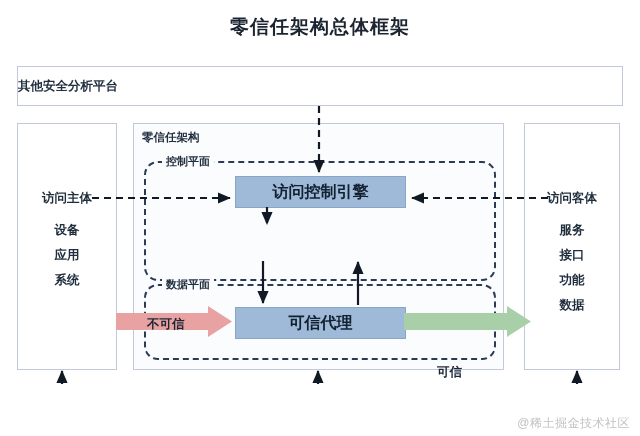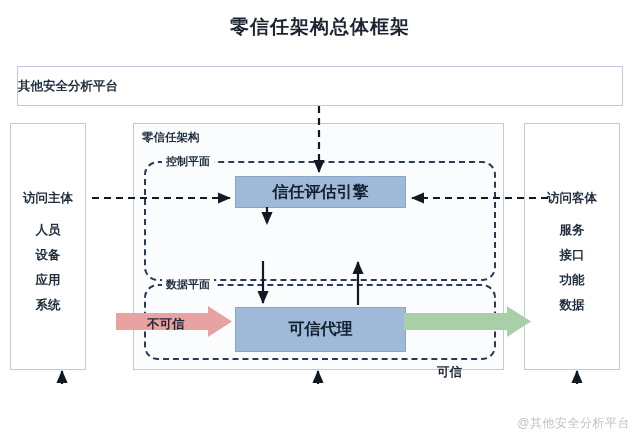--- a/index.html
+++ b/index.html
@@ -54,23 +54,23 @@
     left: 17px;
     top: 385px;
     width: 606px;
     height: 37px;
     display: flex;
     align-items: center;
     justify-content: center;
   }
   
   #subject-box {
-    left: 10px;
+    left: 17px;
     top: 123px;
-    width: 76px;
+    width: 100px;
     height: 247px;
   }
   
   #object-box {
     left: 524px;
     top: 123px;
     width: 96px;
     height: 247px;
   }
   .side-head {
@@ -164,21 +164,21 @@
   #access-engine {
     left: 101px;
     top: 104px;
     width: 171px;
     height: 32px;
   }
   #trust-agent {
     left: 101px;
     top: 183px;
     width: 171px;
-    height: 45px;
+    height: 32px;
   }
   
   #overlay {
     position: absolute;
     left: 0;
     top: 0;
     width: 640px;
     height: 436px;
     pointer-events: none;
   }
@@ -214,21 +214,20 @@
 
   <div class="title">零信任架构总体框架</div>
 
   <div class="plainbox" id="top-platform">
     <span class="boxlabel">其他安全分析平台</span>
   </div>
 
   <div class="plainbox" id="subject-box">
     <div class="side-head">访问主体</div>
     <div class="side-items">
-      <div>人员</div>
       <div>设备</div>
       <div>应用</div>
       <div>系统</div>
     </div>
   </div>
 
   <div class="plainbox" id="object-box">
     <div class="side-head">访问客体</div>
     <div class="side-items">
       <div>服务</div>
@@ -242,21 +241,21 @@
     <div id="zta-title">零信任架构</div>
 
     <div class="plane" id="control-plane">
       <span class="plane-label">控制平面</span>
     </div>
 
     <div class="plane" id="data-plane">
       <span class="plane-label">数据平面</span>
     </div>
 
-    <div class="engine" id="trust-engine">信任评估引擎</div>
+    <div class="engine" id="trust-engine">访问控制引擎</div>
     <div class="engine" id="trust-agent">可信代理</div>
   </div>
 
 
   <svg id="overlay" viewBox="0 0 640 436">
     <defs>
       <marker id="arrow-dark" markerWidth="7" markerHeight="7" refX="5.6" refY="3" orient="auto">
         <path d="M0,0.4 L6,3 L0,5.6 z" fill="#111a24"></path>
       </marker>
     </defs>
@@ -280,14 +279,14 @@
     <line x1="577" y1="384" x2="577" y2="371" stroke="#111a24" stroke-width="2.2" marker-end="url(#arrow-dark)"></line>
 
     <polygon points="116,313 208,313 208,306 232,321.5 208,337 208,330 116,330" fill="#e8a2a2"></polygon>
 
     <polygon points="404,313 507,313 507,306 531,321.5 507,337 507,330 404,330" fill="#a9cfa9"></polygon>
   </svg>
 
   <span class="flowlabel" id="untrusted-label">不可信</span>
   <span class="flowlabel" id="trusted-label">可信</span>
 
-  <div class="watermark">@其他安全分析平台</div>
+  <div class="watermark">@稀土掘金技术社区</div>
 </div>
 
 </body></html>

